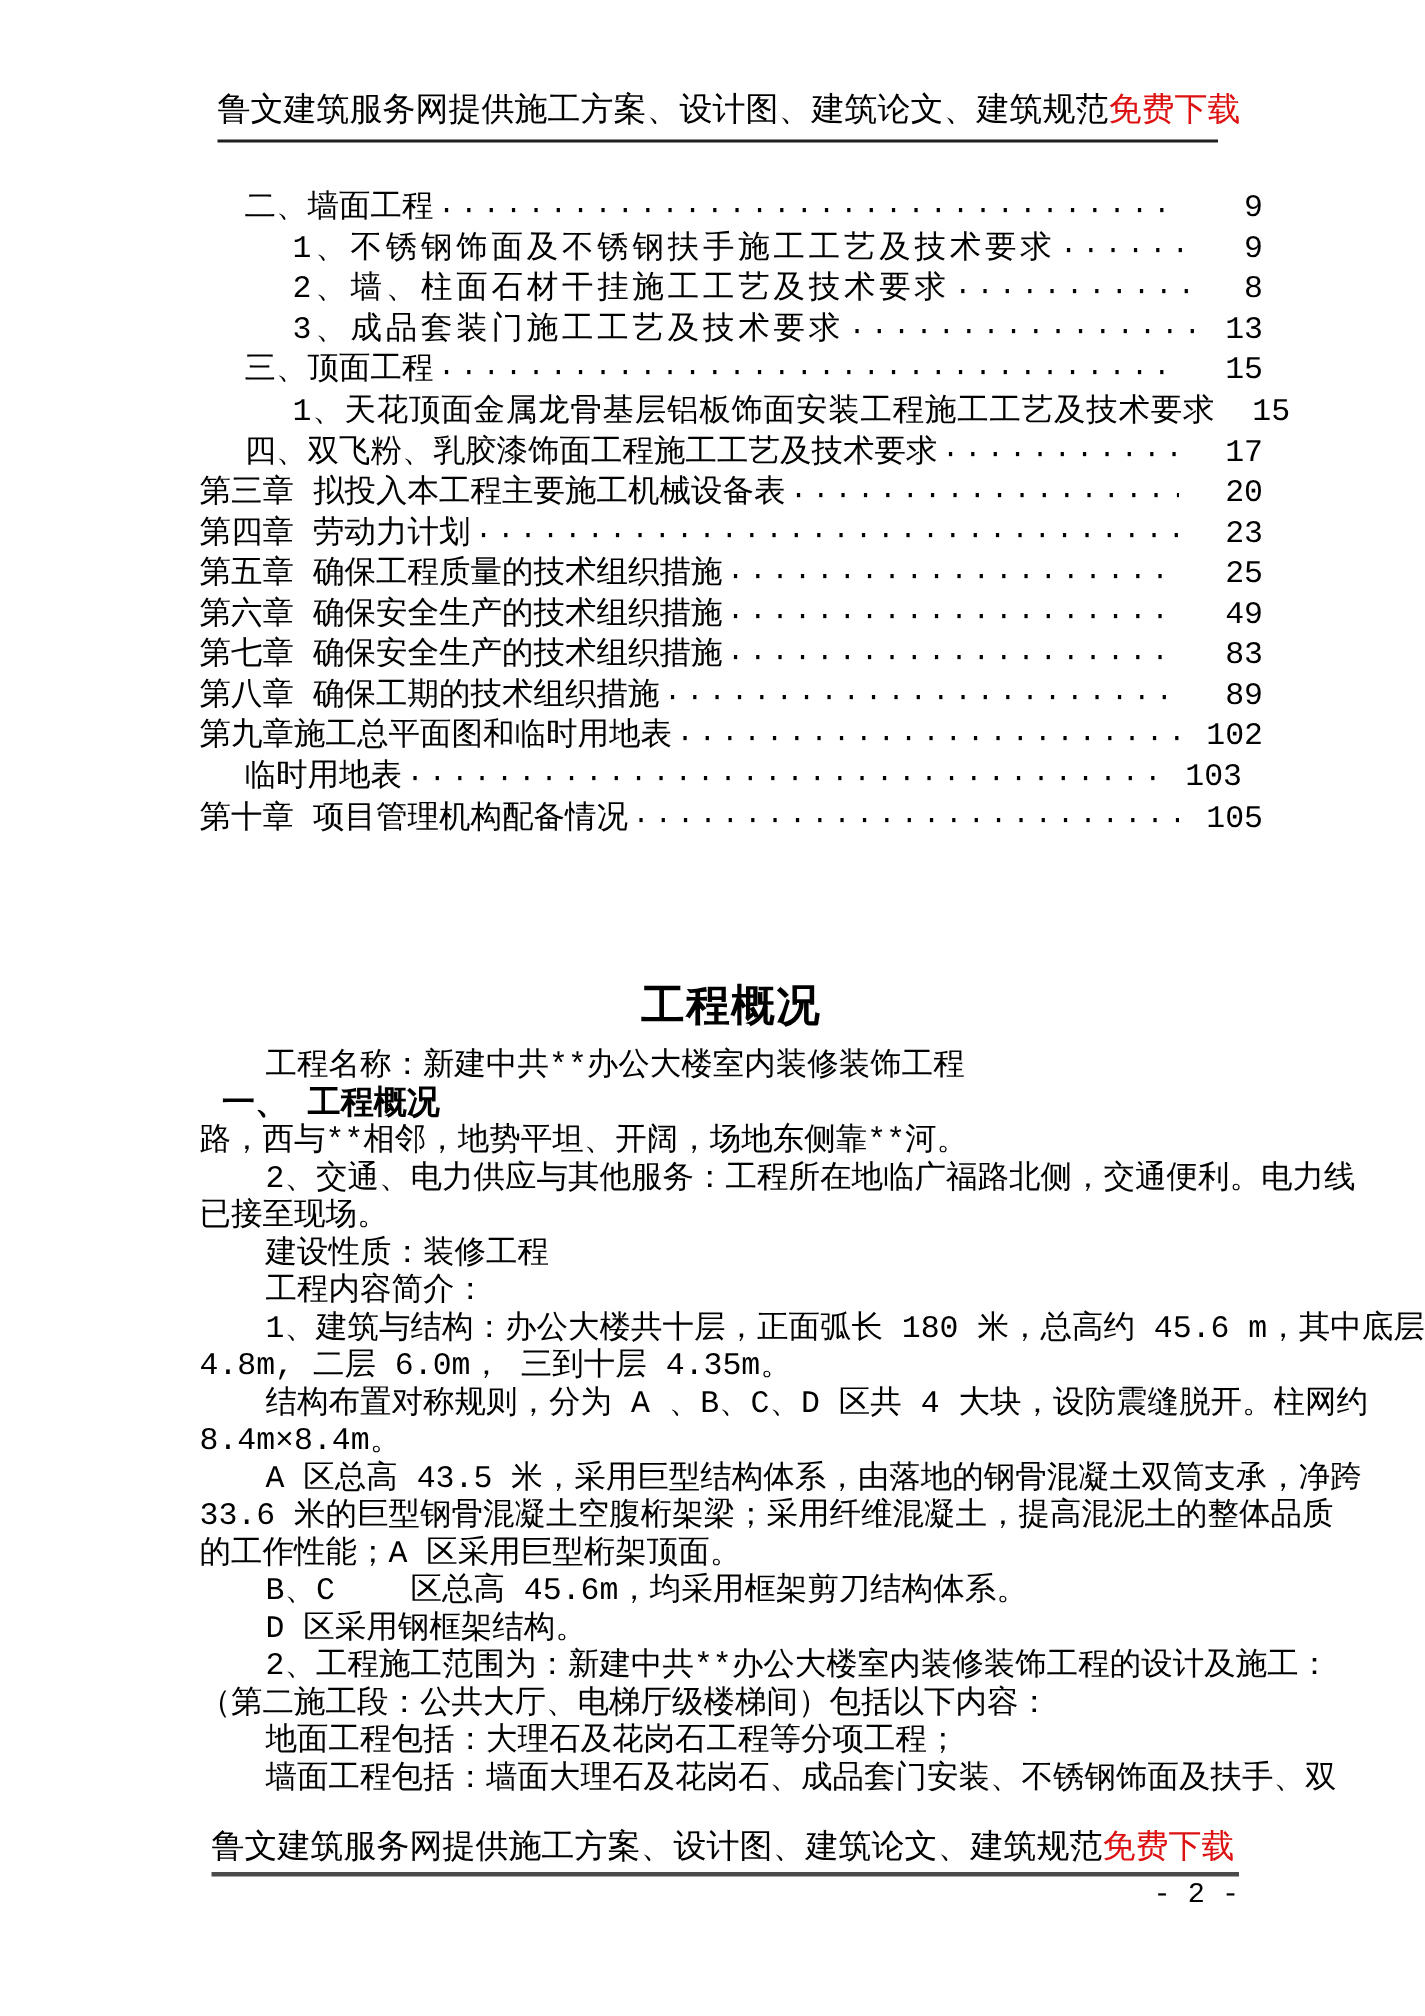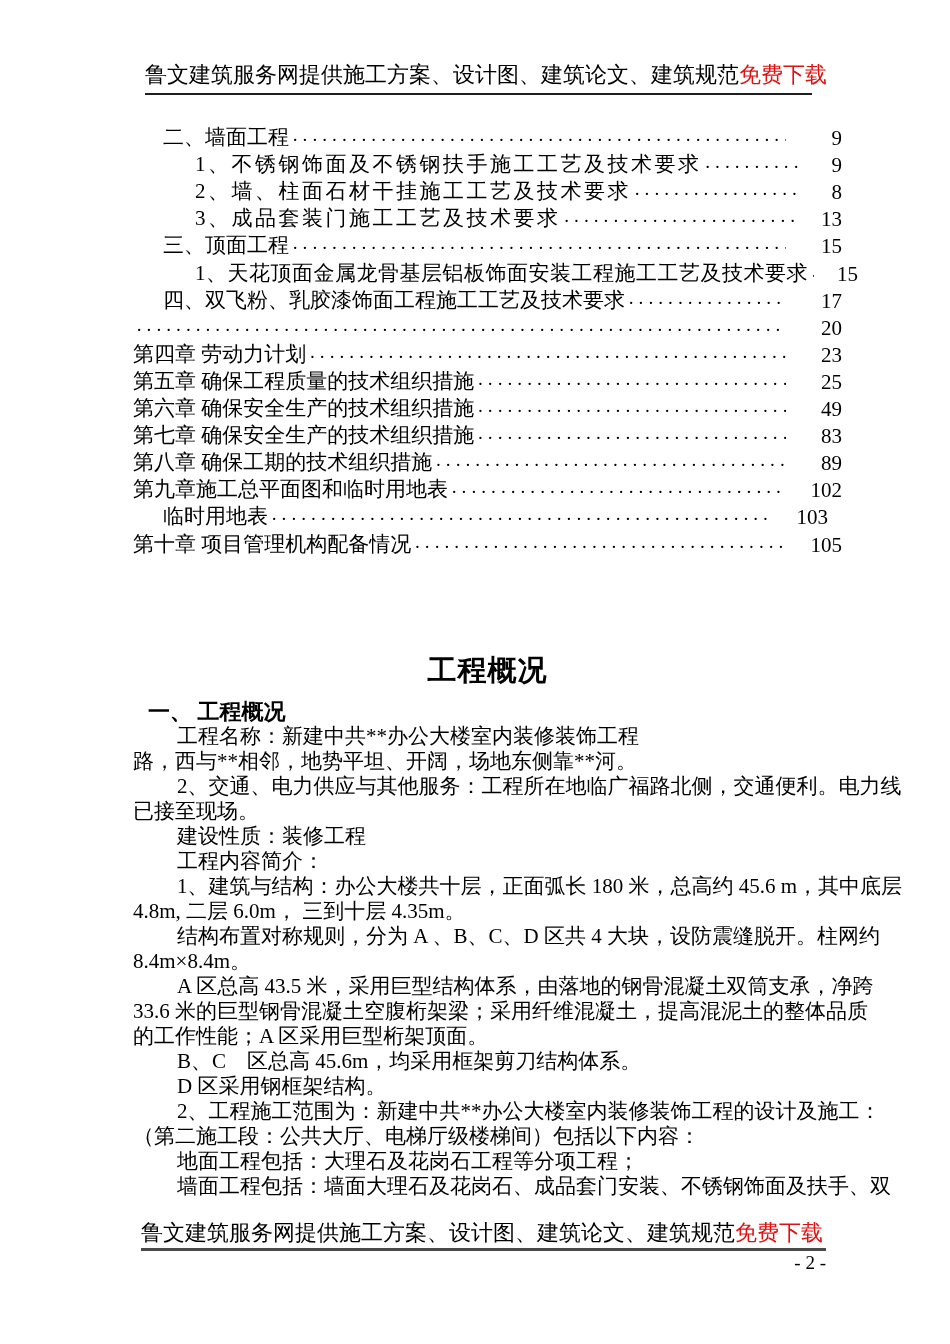--- a/index.html
+++ b/index.html
@@ -1,18 +1,18 @@
 <!DOCTYPE html>
 <html><head>
 <meta charset="utf-8">
 <style>
   html,body { margin:0; padding:0; background:#ffffff; }
   .page {
     position:relative; width:950px; height:1344px; background:#ffffff;
-    font-family:Liberation Serif, serif; color:#000;
+    font-family:Liberation Mono, monospace; color:#000;
     overflow:hidden;
   }
 
   
   .header {
     position:absolute; left:145px; top:61px; width:667px;
     font-size:22px; line-height:28px; white-space:pre;
     border-bottom:2px solid #1f1f1f; padding-bottom:4px;
   }
   .red { color:#dd1111; }
@@ -63,36 +63,36 @@
   <div class="header"><span>鲁文建筑服务网提供施工方案、设计图、建筑论文、建筑规范</span><span class="red" style="color: rgb(221, 17, 17);">免费下载</span></div>
 
   <div class="toc">
       <div class="toc-row lvl1 gap"><span class="label">二、墙面工程</span><span class="leader">························································································································</span><span class="num">9</span></div>
       <div class="toc-row lvl2 spread"><span class="label">1、不锈钢饰面及不锈钢扶手施工工艺及技术要求</span><span class="leader">························································································································</span><span class="num">9</span></div>
       <div class="toc-row lvl2 spread"><span class="label">2、墙、柱面石材干挂施工工艺及技术要求</span><span class="leader">························································································································</span><span class="num">8</span></div>
       <div class="toc-row lvl2 spread"><span class="label">3、成品套装门施工工艺及技术要求</span><span class="leader">························································································································</span><span class="num">13</span></div>
       <div class="toc-row lvl1 gap"><span class="label">三、顶面工程</span><span class="leader">························································································································</span><span class="num">15</span></div>
       <div class="toc-row lvl2"><span class="label">1、天花顶面金属龙骨基层铝板饰面安装工程施工工艺及技术要求</span><span class="leader">························································································································</span><span class="num">15</span></div>
       <div class="toc-row lvl1 gap"><span class="label">四、双飞粉、乳胶漆饰面工程施工工艺及技术要求</span><span class="leader">························································································································</span><span class="num">17</span></div>
-      <div class="toc-row lvl0 gap"><span class="leader">························································································································</span><span class="num">20</span></div>
+      <div class="toc-row lvl0 gap"><span class="label">第三章 拟投入本工程主要施工机械设备表</span><span class="leader">························································································································</span><span class="num">20</span></div>
       <div class="toc-row lvl0 gap"><span class="label">第四章 劳动力计划</span><span class="leader">························································································································</span><span class="num">23</span></div>
       <div class="toc-row lvl0 gap"><span class="label">第五章 确保工程质量的技术组织措施</span><span class="leader">························································································································</span><span class="num">25</span></div>
       <div class="toc-row lvl0 gap"><span class="label">第六章 确保安全生产的技术组织措施</span><span class="leader">························································································································</span><span class="num">49</span></div>
       <div class="toc-row lvl0 gap"><span class="label">第七章 确保安全生产的技术组织措施</span><span class="leader">························································································································</span><span class="num">83</span></div>
       <div class="toc-row lvl0 gap"><span class="label">第八章 确保工期的技术组织措施</span><span class="leader">························································································································</span><span class="num">89</span></div>
       <div class="toc-row lvl0 gap"><span class="label">第九章施工总平面图和临时用地表</span><span class="leader">························································································································</span><span class="num">102</span></div>
       <div class="toc-row lvl1 gap endpad"><span class="label">临时用地表</span><span class="leader">························································································································</span><span class="num">103</span></div>
       <div class="toc-row lvl0 gap"><span class="label">第十章 项目管理机构配备情况</span><span class="leader">························································································································</span><span class="num">105</span></div>
     </div>
 
   <div class="doc-title">工程概况</div>
 
   <div class="body-text">
+      <div class="body-line first">工程名称：新建中共**办公大楼室内装修装饰工程</div>
       <div class="body-line head">一、 工程概况</div>
-      <div class="body-line first">工程名称：新建中共**办公大楼室内装修装饰工程</div>
       <div class="body-line cont">路，西与**相邻，地势平坦、开阔，场地东侧靠**河。</div>
       <div class="body-line first">2、交通、电力供应与其他服务：工程所在地临广福路北侧，交通便利。电力线</div>
       <div class="body-line cont">已接至现场。</div>
       <div class="body-line first">建设性质：装修工程</div>
       <div class="body-line first">工程内容简介：</div>
       <div class="body-line first">1、建筑与结构：办公大楼共十层，正面弧长 180 米，总高约 45.6 m，其中底层</div>
       <div class="body-line cont">4.8m, 二层 6.0m， 三到十层 4.35m。</div>
       <div class="body-line first">结构布置对称规则，分为 A 、B、C、D 区共 4 大块，设防震缝脱开。柱网约</div>
       <div class="body-line cont">8.4m×8.4m。</div>
       <div class="body-line first">A 区总高 43.5 米，采用巨型结构体系，由落地的钢骨混凝土双筒支承，净跨</div>

